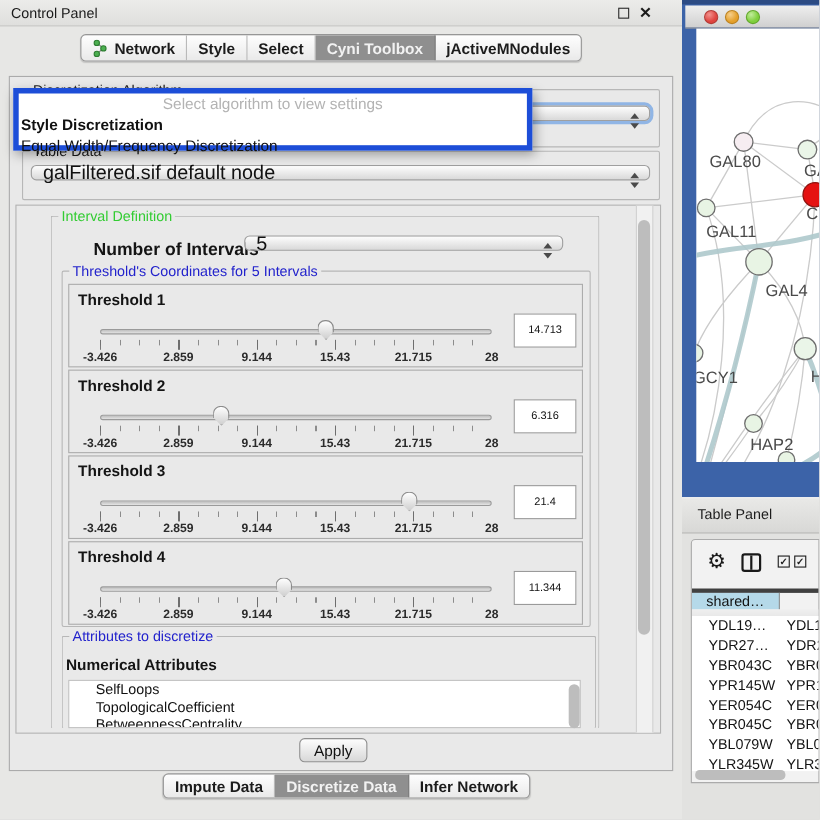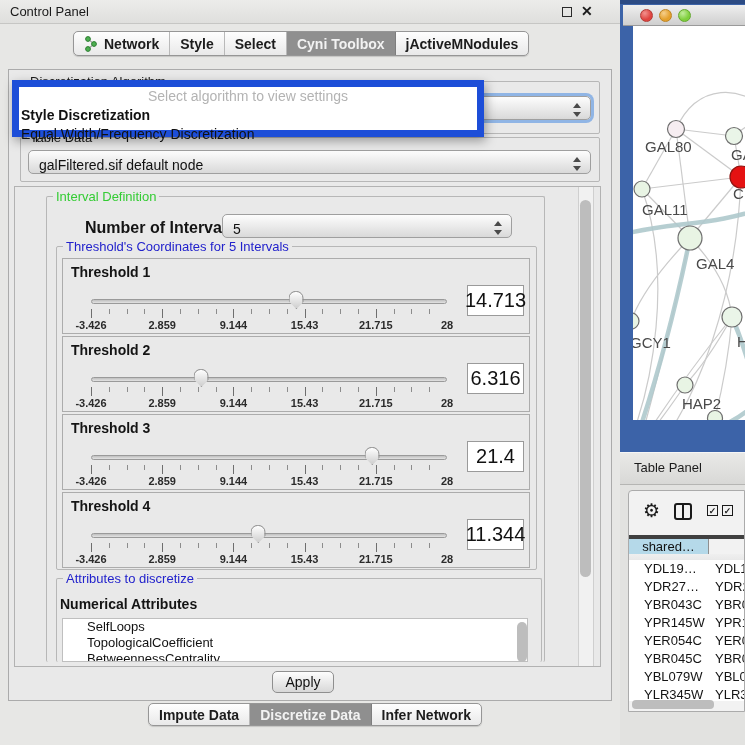--- a/index.html
+++ b/index.html
@@ -22,47 +22,47 @@
   .topTabs{left:73px;top:31px;}
   .botTabs{left:148px;top:703px;}
 
   
   .panel{left:8px;top:69px;width:604px;height:632px;background:#E9E9E9;border:1px solid #ABABAB;}
 
   .group{position:absolute;border:1px solid #B7B7B7;border-radius:2px;}
   .gtitle{position:absolute;top:-8px;left:6px;background:#E9E9E9;padding:0 3px;font-size:13px;white-space:nowrap;}
   .t-black{color:#1A1A1A;} .t-green{color:#33CC33;} .t-blue{color:#2222CC;}
 
-  .combo{position:absolute;height:24px;border:1px solid #9F9F9F;border-radius:5px;background:linear-gradient(#FDFDFD,#D9D9D9);display:flex;align-items:flex-end;font-size:14px;color:#111;padding:0 24px 0 10px;}
+  .combo{position:absolute;height:14px;border:1px solid #9F9F9F;border-radius:5px;background:linear-gradient(#FDFDFD,#D9D9D9);display:flex;align-items:center;font-size:18px;color:#111;padding:0 24px 0 10px;}
   .combo .arrows{position:absolute;right:8px;top:5px;width:9px;height:16px;}
   .combo .arrows:before{content:"";position:absolute;top:1px;left:0;border:4.5px solid transparent;border-bottom:5px solid #4A4A4A;border-top:none;}
   .combo .arrows:after{content:"";position:absolute;bottom:1px;left:0;border:4.5px solid transparent;border-top:5px solid #4A4A4A;border-bottom:none;}
   .focusring{box-shadow:0 0 0 3px rgba(106,158,227,.7);}
 
   
-  .popup{left:12px;top:80px;width:472px;height:57px;background:#FFFFFF;border:7px solid #1d4ed8;box-shadow:2px 4px 10px rgba(0,0,0,.35);z-index:60;}
+  .popup{left:12px;top:80px;width:472px;height:57px;background:#FFFFFF;border:5px solid #1d4ed8;box-shadow:2px 4px 10px rgba(0,0,0,.35);z-index:60;}
   .popup .prompt{height:19px;line-height:19px;text-align:center;color:#B3B3B3;font-size:14px;}
   .popup .opt{height:19px;line-height:19px;font-size:14px;color:#111;padding-left:2px;white-space:nowrap;}
   .popup .b{font-weight:bold;}
 
   
   .scrollarea{left:14px;top:186px;width:587px;height:481px;border:1px solid #B2B2B2;background:#E9E9E9;}
   .vsb-track{left:578px;top:187px;width:16px;height:479px;background:#F1F1F1;border-left:1px solid #CFCFCF;border-right:1px solid #CFCFCF;}
   .vsb-thumb{left:580px;top:200px;width:11px;height:377px;background:#BDBDBD;border-radius:6px;}
 
   
   .trow{position:absolute;left:62px;width:468px;height:76px;border:1px solid #ACACAC;background:#E9E9E9;}
   .trow .tl{position:absolute;left:8px;top:5px;font-size:14px;font-weight:bold;color:#141414;}
   .slider{position:absolute;left:28px;width:356px;top:32px;height:42px;}
   .track{position:absolute;left:0;right:0;top:8px;height:5px;border:1px solid #9A9A9A;border-radius:3px;background:linear-gradient(#BFBFBF,#E3E3E3);}
   .thumb{position:absolute;top:0;width:15px;height:18px;transform:translateX(-50%);background:linear-gradient(#FEFEFE,#CFCFCF);border:1px solid #8B8B8B;border-radius:7px 7px 3px 3px;clip-path:polygon(0 0,100% 0,100% 58%,50% 100%,0 58%);z-index:3;}
   .ticks-mi{position:absolute;left:0;right:0;top:18px;height:5px;background:repeating-linear-gradient(90deg,#8C8C8C 0,#8C8C8C 1px,transparent 1px,transparent 5%);}
   .ticks-ma{position:absolute;left:0;right:0;top:18px;height:9px;background:repeating-linear-gradient(90deg,#6E6E6E 0,#6E6E6E 1px,transparent 1px,transparent 20%);}
   .tlabel{position:absolute;top:28px;transform:translateX(-50%);font-size:11px;font-weight:bold;color:#2B2B2B;white-space:nowrap;}
-  .valbox{position:absolute;right:5px;top:26px;width:57px;height:31px;background:#FFF;border:1px solid #9A9A9A;display:flex;align-items:center;justify-content:center;font-size:20px;color:#111;}
+  .valbox{position:absolute;right:5px;top:26px;width:57px;height:31px;background:#FFF;border:1px solid #9A9A9A;display:flex;align-items:center;justify-content:center;font-size:10px;color:#111;}
 
   
   .numlist{position:absolute;left:62px;top:618px;width:466px;height:44px;background:#FFF;border:1px solid #BFBFBF;overflow:hidden;}
   .numlist .li{height:16px;line-height:16px;font-size:13px;color:#111;padding-left:24px;}
   .list-thumb{left:517px;top:622px;width:10px;height:40px;background:#BDBDBD;border-radius:5px;z-index:2;}
 
   .applybtn{left:272px;top:671px;width:62px;height:22px;border:1px solid #8F8F8F;border-radius:5px;background:linear-gradient(#FDFDFD,#D8D8D8);font-size:14px;color:#111;display:flex;align-items:center;justify-content:center;}
 
   
   .net-bg{left:620px;top:0;width:125px;height:452px;background:#3C63A8;}

